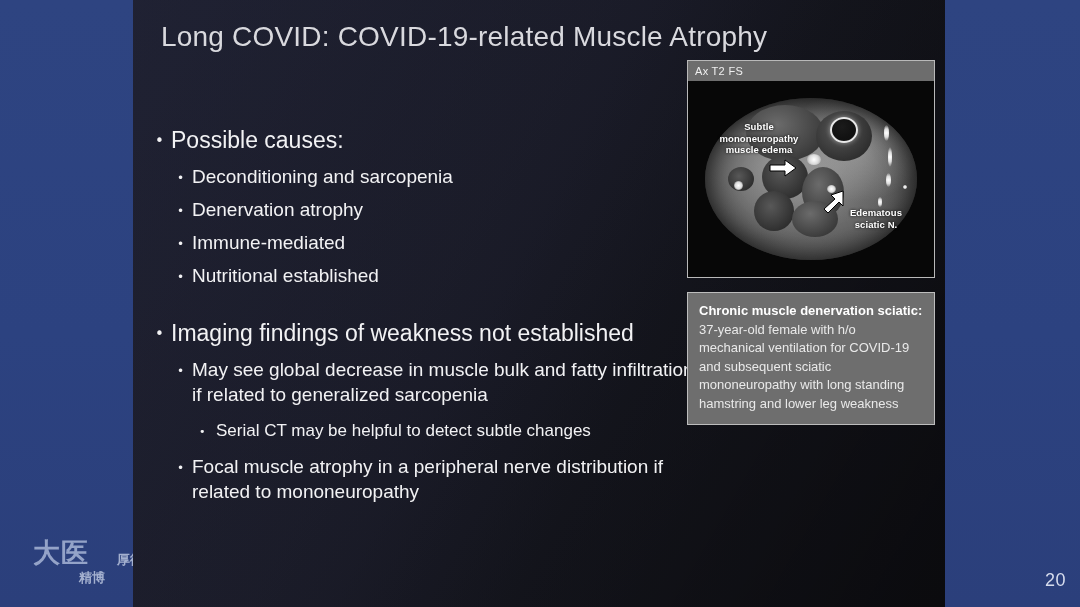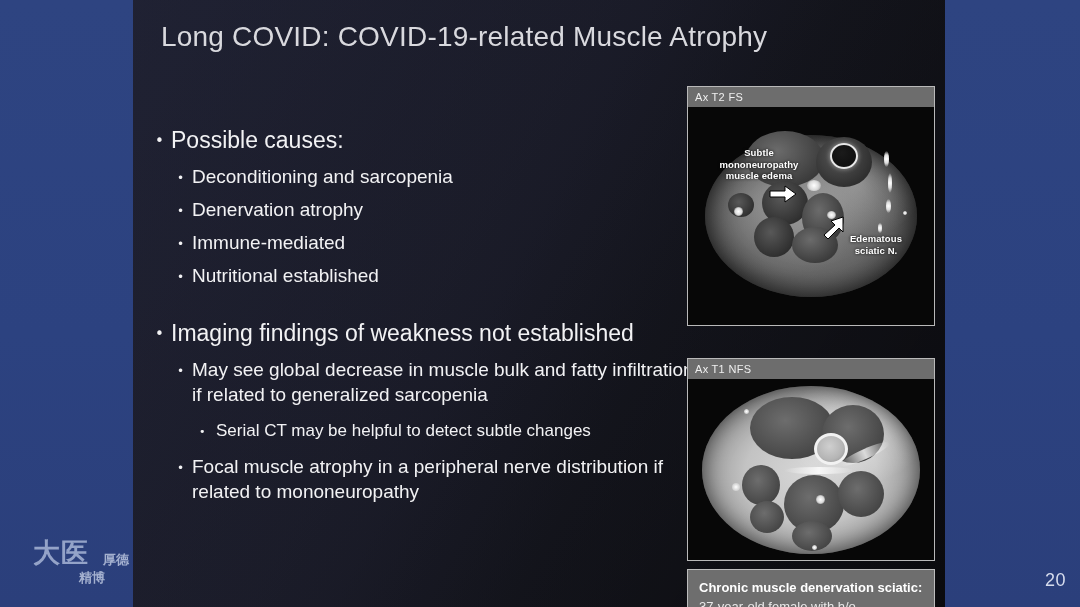--- a/index.html
+++ b/index.html
@@ -32,21 +32,21 @@
   #watermark .wm-big {
     font-family:"DejaVu Sans", sans-serif;
     font-size:27px; font-weight:700; line-height:28px;
     letter-spacing:1px; color:#a7b5d6;
   }
   #watermark .wm-small {
     font-family:"DejaVu Sans", sans-serif;
     font-size:13px; font-weight:700; line-height:14px;
     color:#b9c4de;
   }
-  #watermark .wm-row { display:flex; align-items:flex-end; gap:14px; }
+  #watermark .wm-row { display:flex; align-items:flex-end; gap:14px;justify-content:space-between; }
   #watermark .wm-col { display:flex; flex-direction:column; }
   #watermark .wm-sub { margin-left:46px; margin-top:1px; }
 
   
   #slide {
     position:absolute; left:133px; top:0; width:812px; height:607px;
     background:
       linear-gradient(118deg, #1b1c29 0%, #1a1b27 46%, #16171f 62%, #131319 100%);
     overflow:hidden;
   }
@@ -95,30 +95,29 @@
   
   #figure-column {
     position:absolute; left:554px; top:60px; width:248px;
   }
 
   .mri-panel {
     position:relative;
     border:1px solid #b9b9b9;
     background:#0a0a0a;
     overflow:hidden;
-    margin-top:26px;
   }
   .mri-header {
     height:20px; background:#6d6d6d;
     display:flex; align-items:center;
     padding-left:7px;
     font-size:11px; color:#efefef; letter-spacing:.3px;
   }
   .mri-canvas { position:relative; background:#070707; }
-  #panel-t2 .mri-canvas { height:218px; }
+  #panel-t2 .mri-canvas { height:196px; }
   #panel-t1 .mri-canvas { height:181px; }
 
   
   .thigh {
     position:absolute; left:50%; top:50%;
     transform:translate(-50%,-50%);
     border-radius:50%;
   }
   .t2-thigh {
     width:212px; height:162px;
@@ -309,42 +308,19 @@
           <polygon points="28,11 17,3 17,8 2,8 2,14 17,14 17,19" fill="#ffffff" stroke="#000000" stroke-width="1"></polygon>
         </svg>
         <svg class="arrow" style="left:133px;top:108px;" width="26" height="26" viewBox="0 0 26 26">
           <polygon points="22,2 10,6 14,10 3,20 7,24 18,13 22,17" fill="#ffffff" stroke="#000000" stroke-width="1"></polygon>
         </svg>
       </div>
     </div>
 
     <div style="height:6px;"></div>
 
-    <div class="mri-panel" id="panel-t1">
-      <div class="mri-header">Ax T1 NFS</div>
-      <div class="mri-canvas">
-        <div class="thigh t1-thigh"></div>
-
-        <div class="muscle t1dark" style="left:62px;top:18px;width:84px;height:62px;"></div>
-        <div class="muscle t1dark" style="left:134px;top:26px;width:62px;height:58px;"></div>
-        <div class="muscle t1dark" style="left:54px;top:86px;width:38px;height:40px;"></div>
-        <div class="muscle t1dark" style="left:96px;top:96px;width:60px;height:58px;"></div>
-        <div class="muscle t1dark" style="left:150px;top:92px;width:46px;height:46px;"></div>
-        <div class="muscle t1dark" style="left:62px;top:122px;width:34px;height:32px;"></div>
-        <div class="muscle t1dark" style="left:104px;top:142px;width:40px;height:30px;"></div>
-
-        <div class="femur-t1" style="left:126px;top:54px;width:34px;height:32px;"></div>
-
-        <div class="bright-speck" style="left:44px;top:104px;width:8px;height:8px;"></div>
-        <div class="bright-speck" style="left:128px;top:116px;width:9px;height:9px;"></div>
-        <div class="bright-speck" style="left:56px;top:30px;width:5px;height:5px;"></div>
-        <div class="bright-speck" style="left:124px;top:166px;width:5px;height:5px;"></div>
-        <div class="fascia" style="left:150px;top:70px;width:54px;height:10px;transform:rotate(-24deg);"></div>
-        <div class="fascia" style="left:96px;top:88px;width:70px;height:7px;"></div>
-      </div>
-    </div>
 
     <div class="caption-box">
       <b>Chronic muscle denervation sciatic:</b><span> 37-year-old female with h/o mechanical ventilation for COVID-19 and subsequent sciatic mononeuropathy with long standing hamstring and lower leg weakness</span>
     </div>
 
   </div>
 </div>
 
 </body></html>

